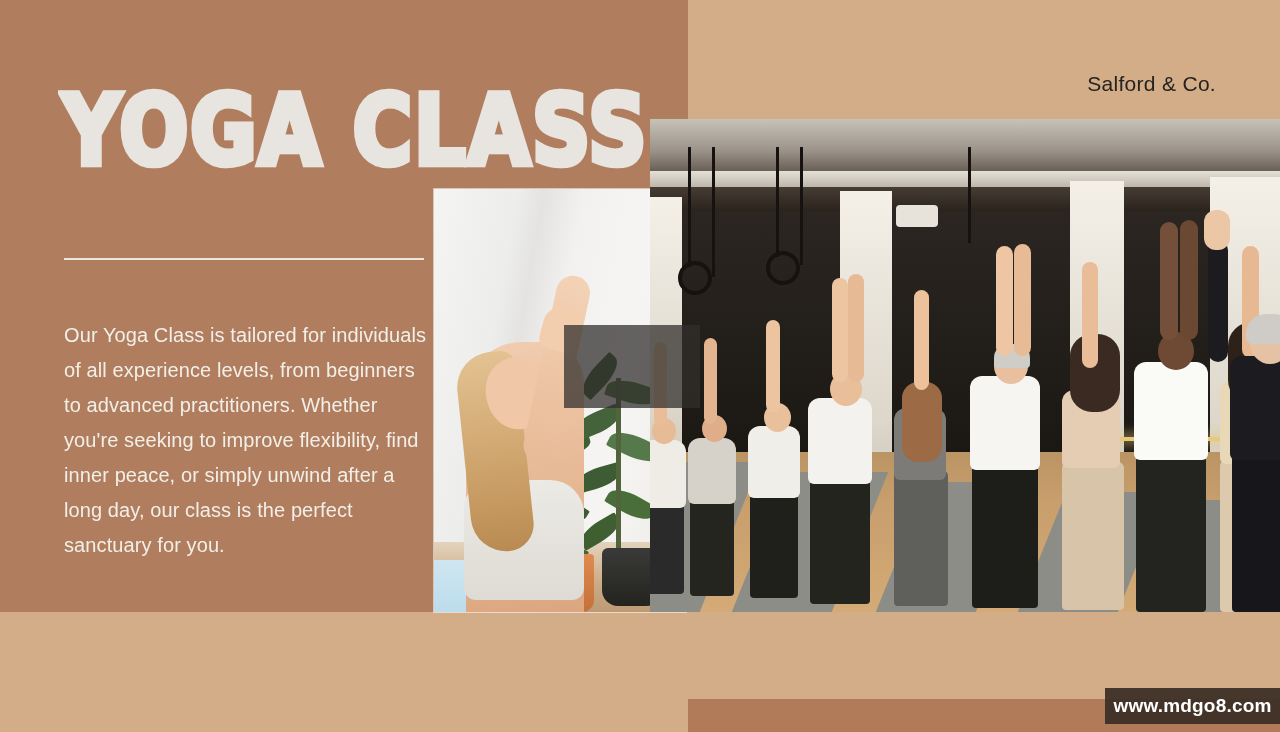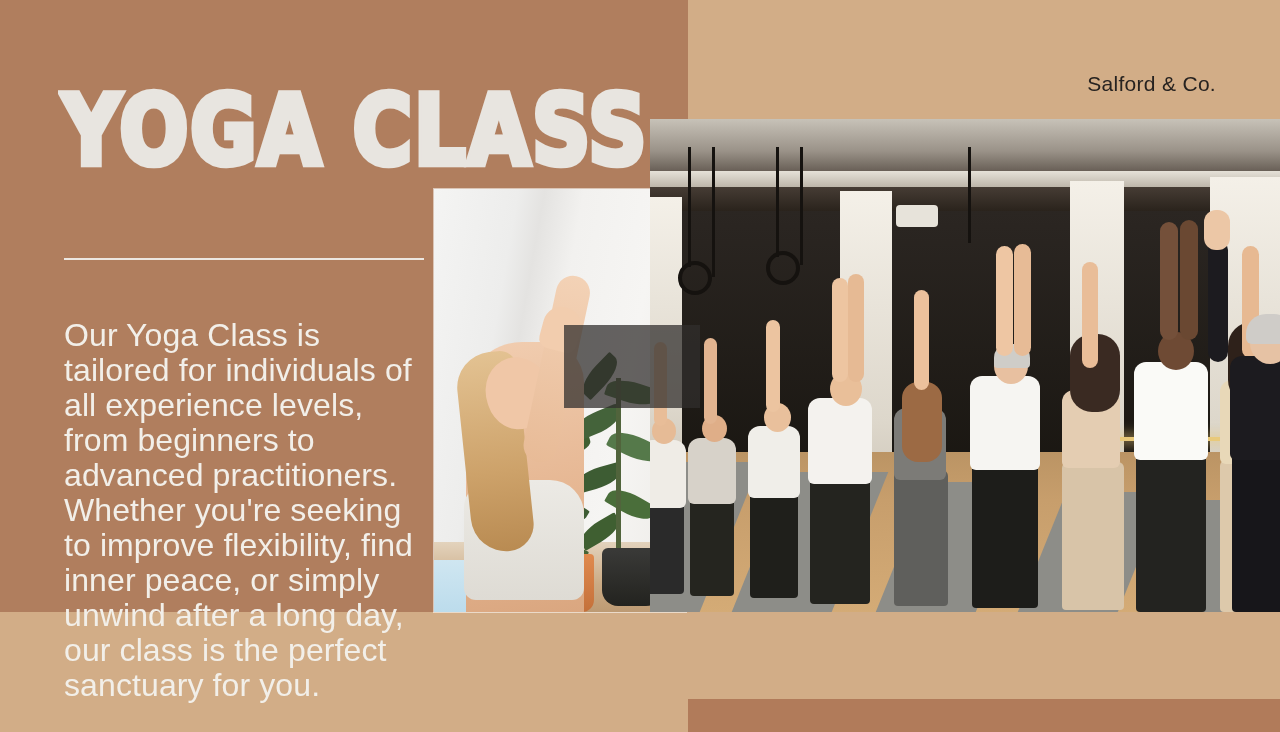--- a/index.html
+++ b/index.html
@@ -77,21 +77,21 @@
     height: 2px;
     background: #ece7e1;
   }
 
   
   .body-copy {
     position: absolute;
     left: 64px;
     top: 305px;
     width: 368px;
-    font-size: 32px;
+    font-size: 20px;
     line-height: 35px;
     color: #f2efe9;
     letter-spacing: 0.1px;
     margin-top: 13px;
   }
 
   
   .photo-left {
     position: absolute;
     left: 434px;
@@ -479,14 +479,17 @@
       <div class="y-torso" style="left:24px; bottom:152px;width:78px; height:104px; background:#1c1b1f;"></div>
       <div class="y-head" style="left:44px; bottom:248px;width:40px; height:42px;  background:#e6c2a4;"></div>
       <div style="position:absolute;left:40px;bottom:268px;width:48px;height:30px;background:#cfccc8;border-radius:20px 20px 6px 6px;"></div>
       <div class="y-arm" style="left:2px;  bottom:250px;width:20px; height:122px; background:#1c1b1f;"></div>
       <div style="position:absolute;left:-2px;bottom:362px;width:26px;height:40px;background:#ecc7a6;border-radius:12px;"></div>
     </div>
   </div>
 
   <div class="overlay-box"></div>
 
+  <div class="watermark">
+    <span class="watermark-text">www.mdgo8.com</span>
+  </div>
 
 </div>
 
 </body></html>

